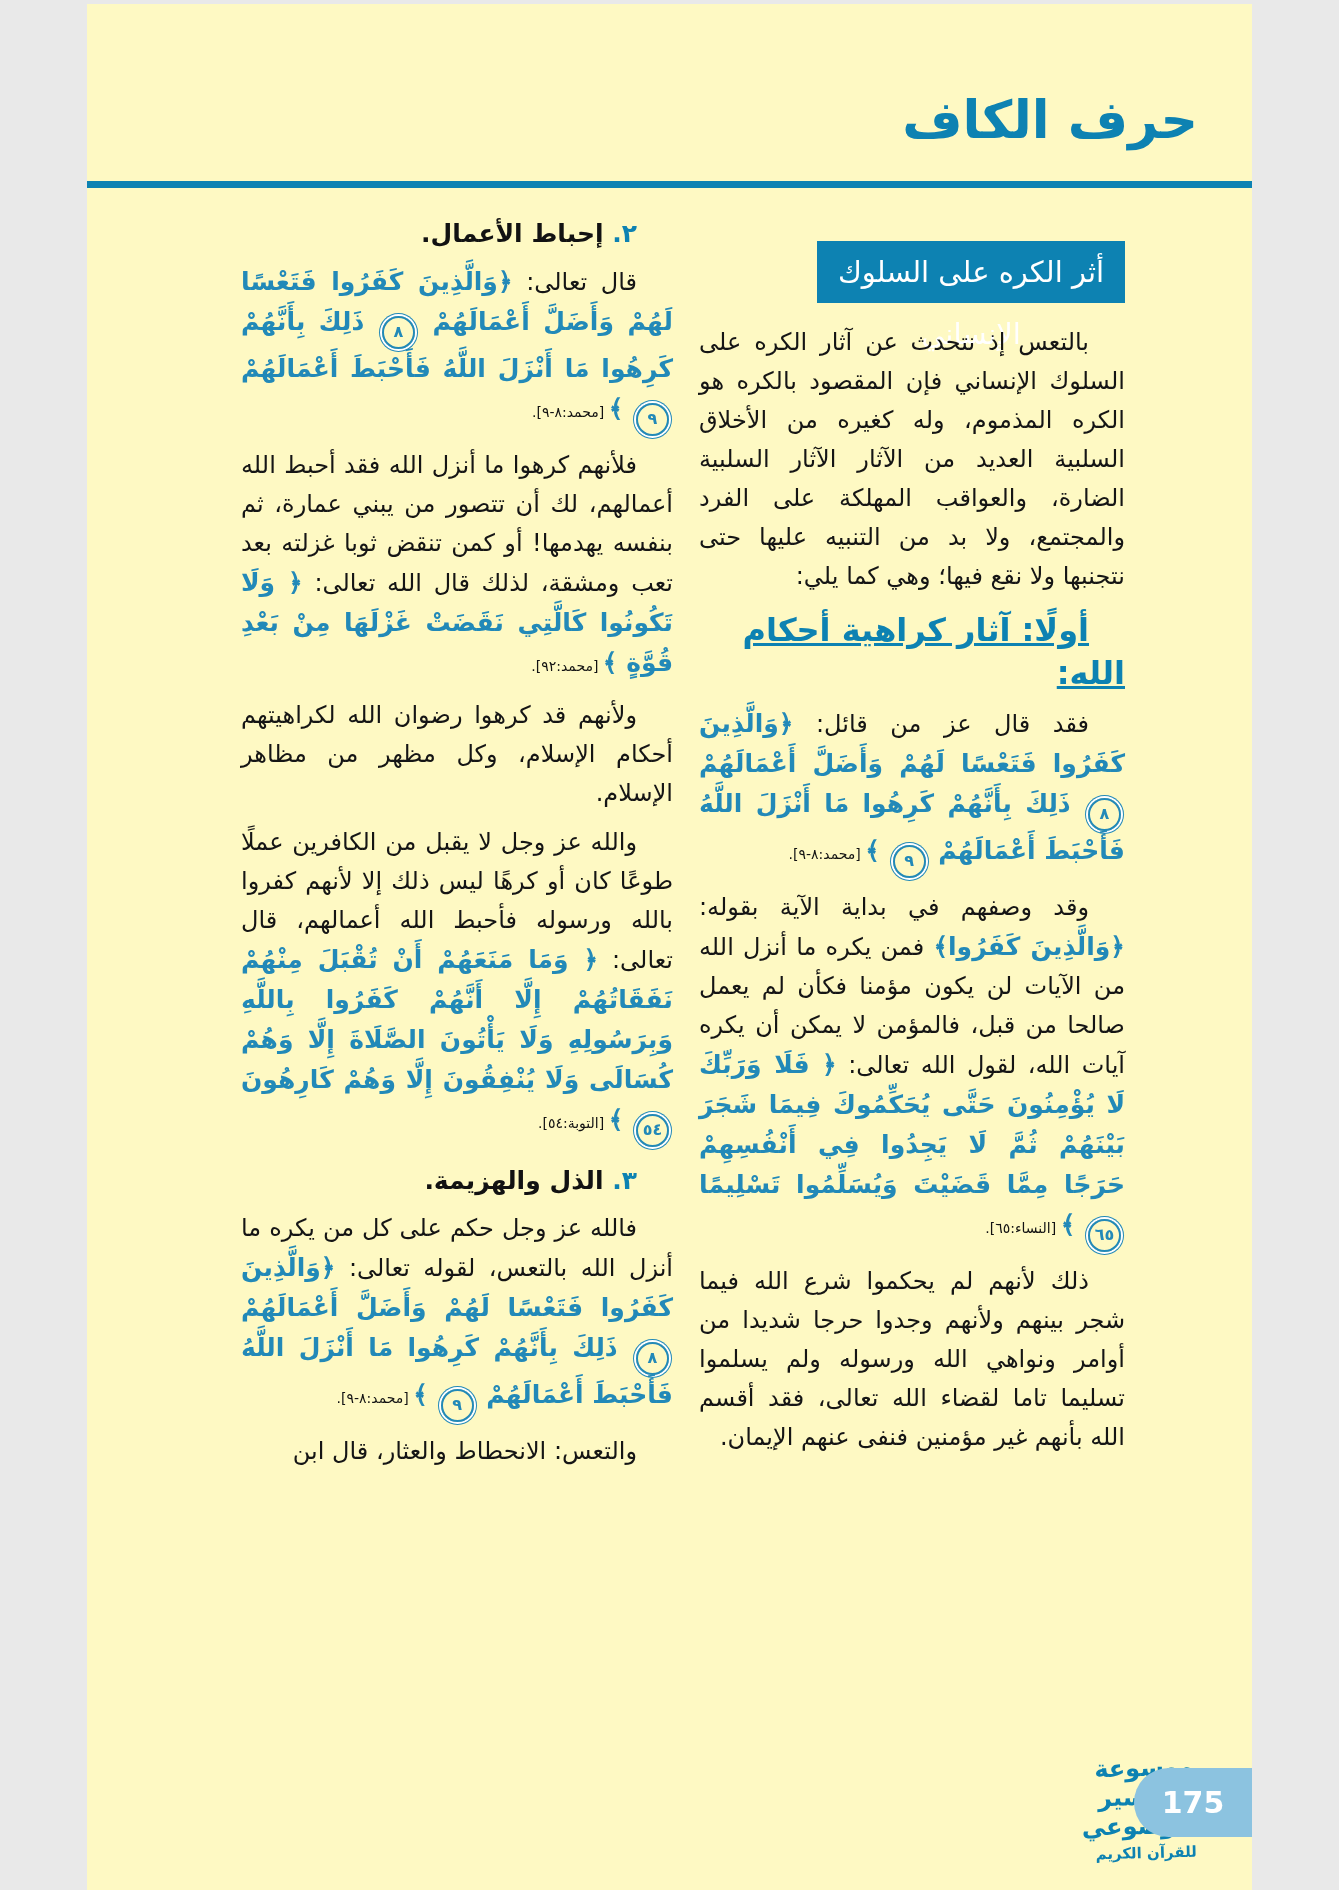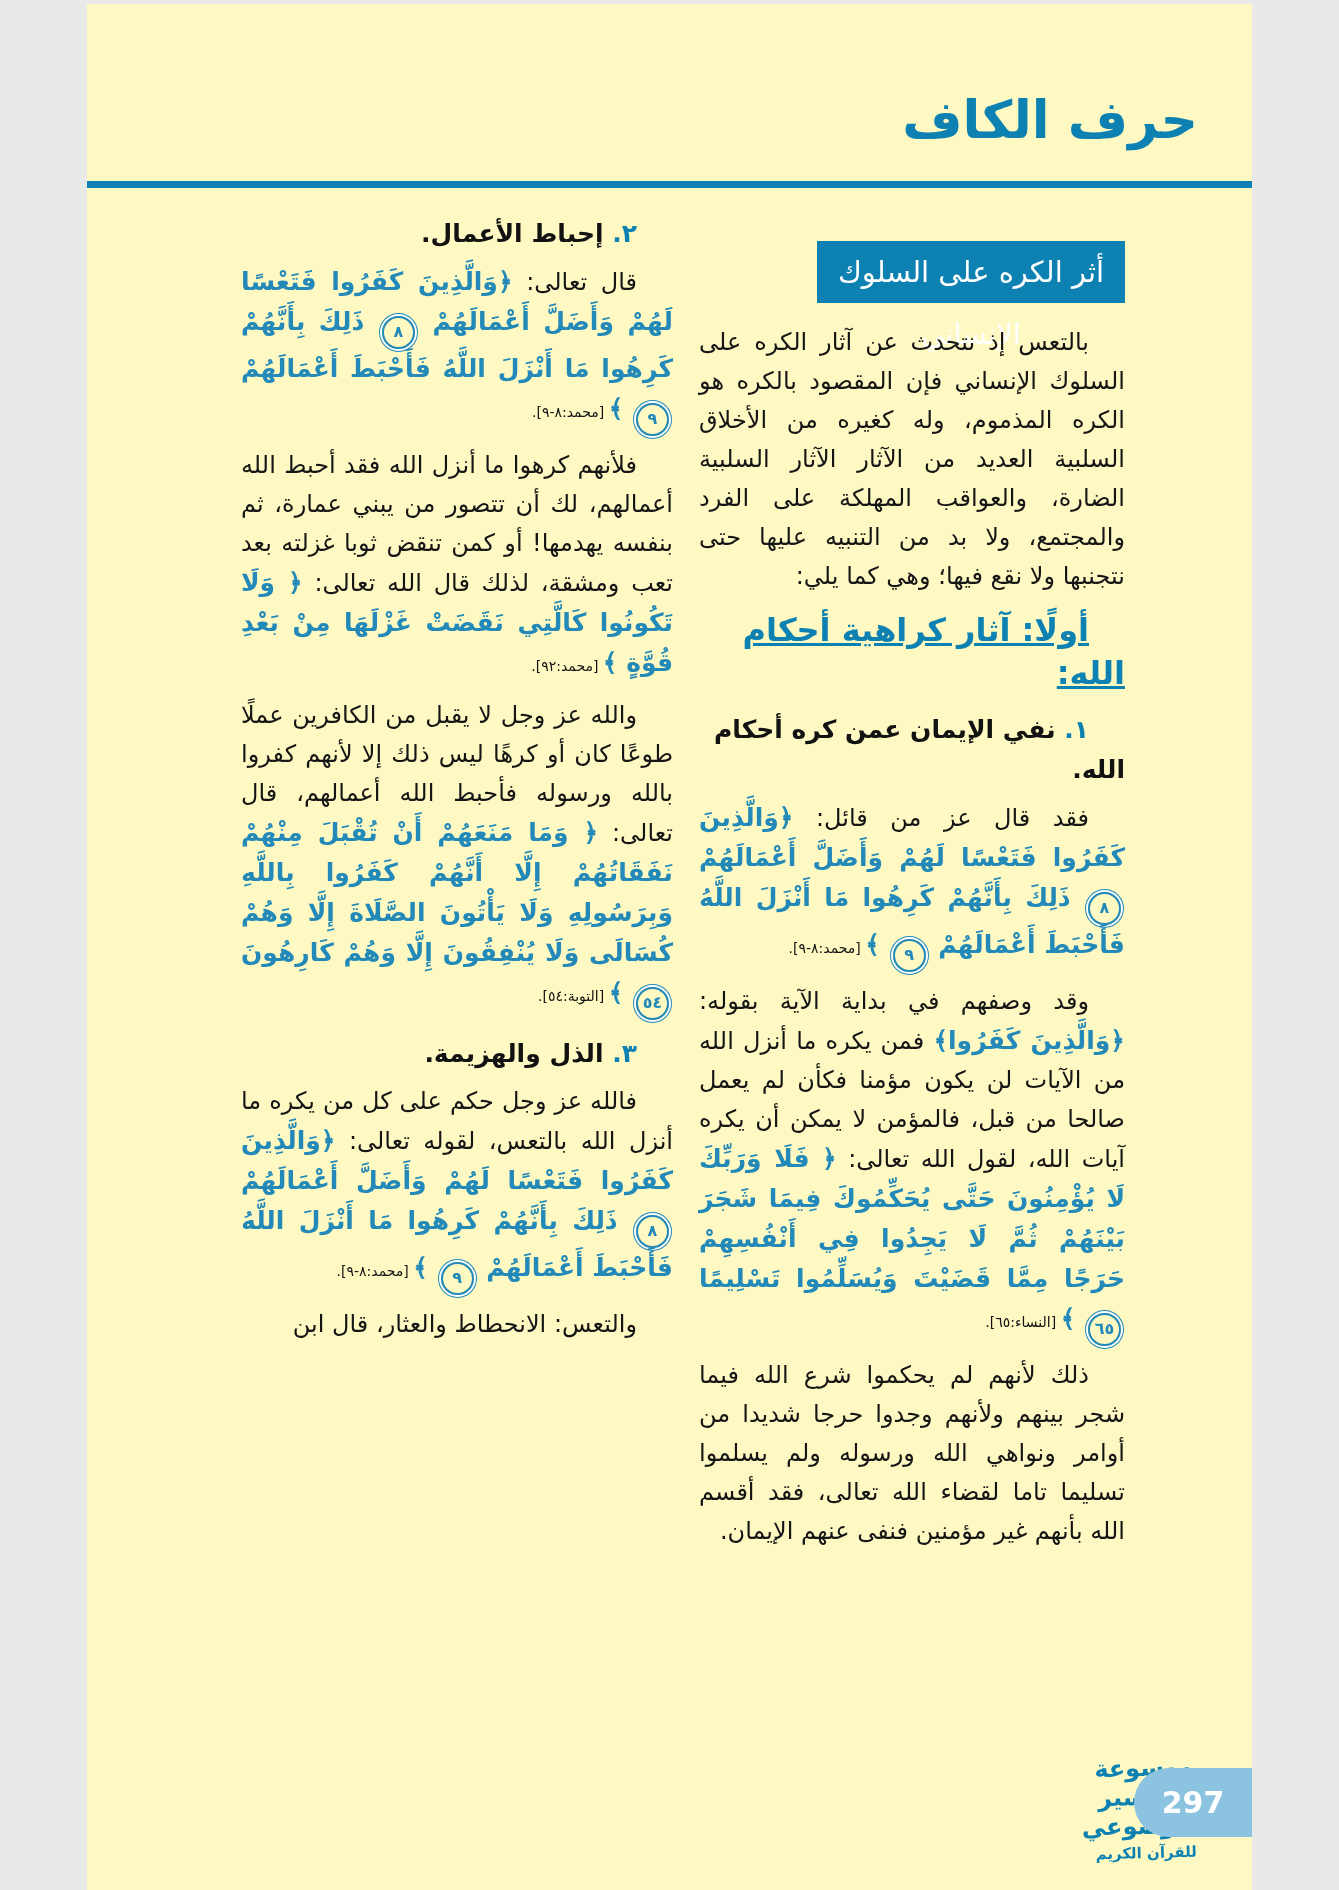--- a/index.html
+++ b/index.html
@@ -59,37 +59,37 @@
 
 <div class="page">
 
   <div class="chapter-title">حرف الكاف</div>
   <div class="header-rule"></div>
 
   <div class="col col-right">
       <div class="blk box"><span class="run-box">أثر الكره على السلوك الإنساني</span></div>
       <div class="blk p"><span class="run-b">بالتعس إذ نتحدث عن آثار الكره على السلوك الإنساني فإن المقصود بالكره هو الكره المذموم، وله كغيره من الأخلاق السلبية العديد من الآثار الآثار السلبية الضارة، والعواقب المهلكة على الفرد والمجتمع، ولا بد من التنبيه عليها حتى نتجنبها ولا نقع فيها؛ وهي كما يلي:</span></div>
       <div class="blk h"><span class="run-ht">أولًا: آثار كراهية أحكام الله:</span></div>
-      <div class="blk h"><span class="run-n">١. </span><span class="run-hb">نفي الإيمان عمن كره أحكام الله.</span></div>
       <div class="blk p"><span class="run-b">فقد قال عز من قائل: </span><span class="run-v">﴿وَالَّذِينَ كَفَرُوا فَتَعْسًا لَهُمْ وَأَضَلَّ أَعْمَالَهُمْ </span><span class="a">٨</span><span class="run-v"> ذَلِكَ بِأَنَّهُمْ كَرِهُوا مَا أَنْزَلَ اللَّهُ فَأَحْبَطَ أَعْمَالَهُمْ </span><span class="a">٩</span><span class="run-v"> ﴾</span><span class="run-r"> [محمد:٨-٩].</span></div>
       <div class="blk p"><span class="run-b">وقد وصفهم في بداية الآية بقوله: </span><span class="run-v">﴿وَالَّذِينَ كَفَرُوا﴾</span><span class="run-b"> فمن يكره ما أنزل الله من الآيات لن يكون مؤمنا فكأن لم يعمل صالحا من قبل، فالمؤمن لا يمكن أن يكره آيات الله، لقول الله تعالى: </span><span class="run-v">﴿ فَلَا وَرَبِّكَ لَا يُؤْمِنُونَ حَتَّى يُحَكِّمُوكَ فِيمَا شَجَرَ بَيْنَهُمْ ثُمَّ لَا يَجِدُوا فِي أَنْفُسِهِمْ حَرَجًا مِمَّا قَضَيْتَ وَيُسَلِّمُوا تَسْلِيمًا </span><span class="a">٦٥</span><span class="run-v"> ﴾</span><span class="run-r"> [النساء:٦٥].</span></div>
       <div class="blk p"><span class="run-b">ذلك لأنهم لم يحكموا شرع الله فيما شجر بينهم ولأنهم وجدوا حرجا شديدا من أوامر ونواهي الله ورسوله ولم يسلموا تسليما تاما لقضاء الله تعالى، فقد أقسم الله بأنهم غير مؤمنين فنفى عنهم الإيمان.</span></div>
     </div>
   <div class="col col-left">
       <div class="blk h"><span class="run-n">٢. </span><span class="run-hb">إحباط الأعمال.</span></div>
       <div class="blk p"><span class="run-b">قال تعالى: </span><span class="run-v">﴿وَالَّذِينَ كَفَرُوا فَتَعْسًا لَهُمْ وَأَضَلَّ أَعْمَالَهُمْ </span><span class="a">٨</span><span class="run-v"> ذَلِكَ بِأَنَّهُمْ كَرِهُوا مَا أَنْزَلَ اللَّهُ فَأَحْبَطَ أَعْمَالَهُمْ </span><span class="a">٩</span><span class="run-v"> ﴾</span><span class="run-r"> [محمد:٨-٩].</span></div>
       <div class="blk p"><span class="run-b">فلأنهم كرهوا ما أنزل الله فقد أحبط الله أعمالهم، لك أن تتصور من يبني عمارة، ثم بنفسه يهدمها! أو كمن تنقض ثوبا غزلته بعد تعب ومشقة، لذلك قال الله تعالى: </span><span class="run-v">﴿ وَلَا تَكُونُوا كَالَّتِي نَقَضَتْ غَزْلَهَا مِنْ بَعْدِ قُوَّةٍ ﴾</span><span class="run-r"> [محمد:٩٢].</span></div>
+      <div class="blk p"><span class="run-b">ولأنهم قد كرهوا رضوان الله لكراهيتهم أحكام الإسلام، وكل مظهر من مظاهر الإسلام.</span></div>
       <div class="blk p"><span class="run-b">والله عز وجل لا يقبل من الكافرين عملًا طوعًا كان أو كرهًا ليس ذلك إلا لأنهم كفروا بالله ورسوله فأحبط الله أعمالهم، قال تعالى: </span><span class="run-v">﴿ وَمَا مَنَعَهُمْ أَنْ تُقْبَلَ مِنْهُمْ نَفَقَاتُهُمْ إِلَّا أَنَّهُمْ كَفَرُوا بِاللَّهِ وَبِرَسُولِهِ وَلَا يَأْتُونَ الصَّلَاةَ إِلَّا وَهُمْ كُسَالَى وَلَا يُنْفِقُونَ إِلَّا وَهُمْ كَارِهُونَ </span><span class="a">٥٤</span><span class="run-v"> ﴾</span><span class="run-r"> [التوبة:٥٤].</span></div>
       <div class="blk h"><span class="run-n">٣. </span><span class="run-hb">الذل والهزيمة.</span></div>
       <div class="blk p"><span class="run-b">فالله عز وجل حكم على كل من يكره ما أنزل الله بالتعس، لقوله تعالى: </span><span class="run-v">﴿وَالَّذِينَ كَفَرُوا فَتَعْسًا لَهُمْ وَأَضَلَّ أَعْمَالَهُمْ </span><span class="a">٨</span><span class="run-v"> ذَلِكَ بِأَنَّهُمْ كَرِهُوا مَا أَنْزَلَ اللَّهُ فَأَحْبَطَ أَعْمَالَهُمْ </span><span class="a">٩</span><span class="run-v"> ﴾</span><span class="run-r"> [محمد:٨-٩].</span></div>
       <div class="blk p"><span class="run-b">والتعس: الانحطاط والعثار، قال ابن</span></div>
     </div>
 
   <div class="publisher-logo">
     <div class="logo-l1">موسوعة التفسير الموضوعي</div>
     <div class="logo-l2">للقرآن الكريم</div>
   </div>
 
   <div class="page-tab">
-    <span>297</span>
+    <span>175</span>
   </div>
 
 </div>
 
 </body></html>

